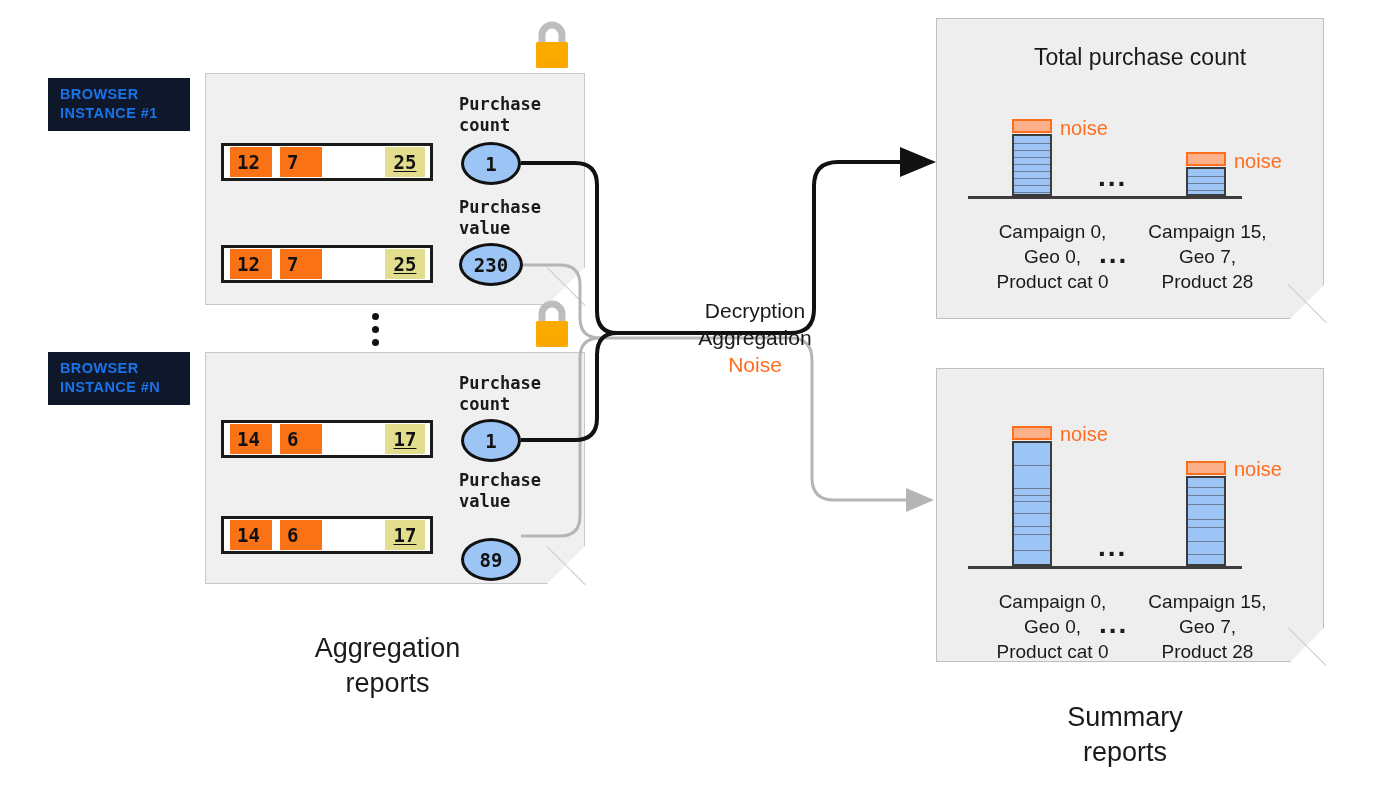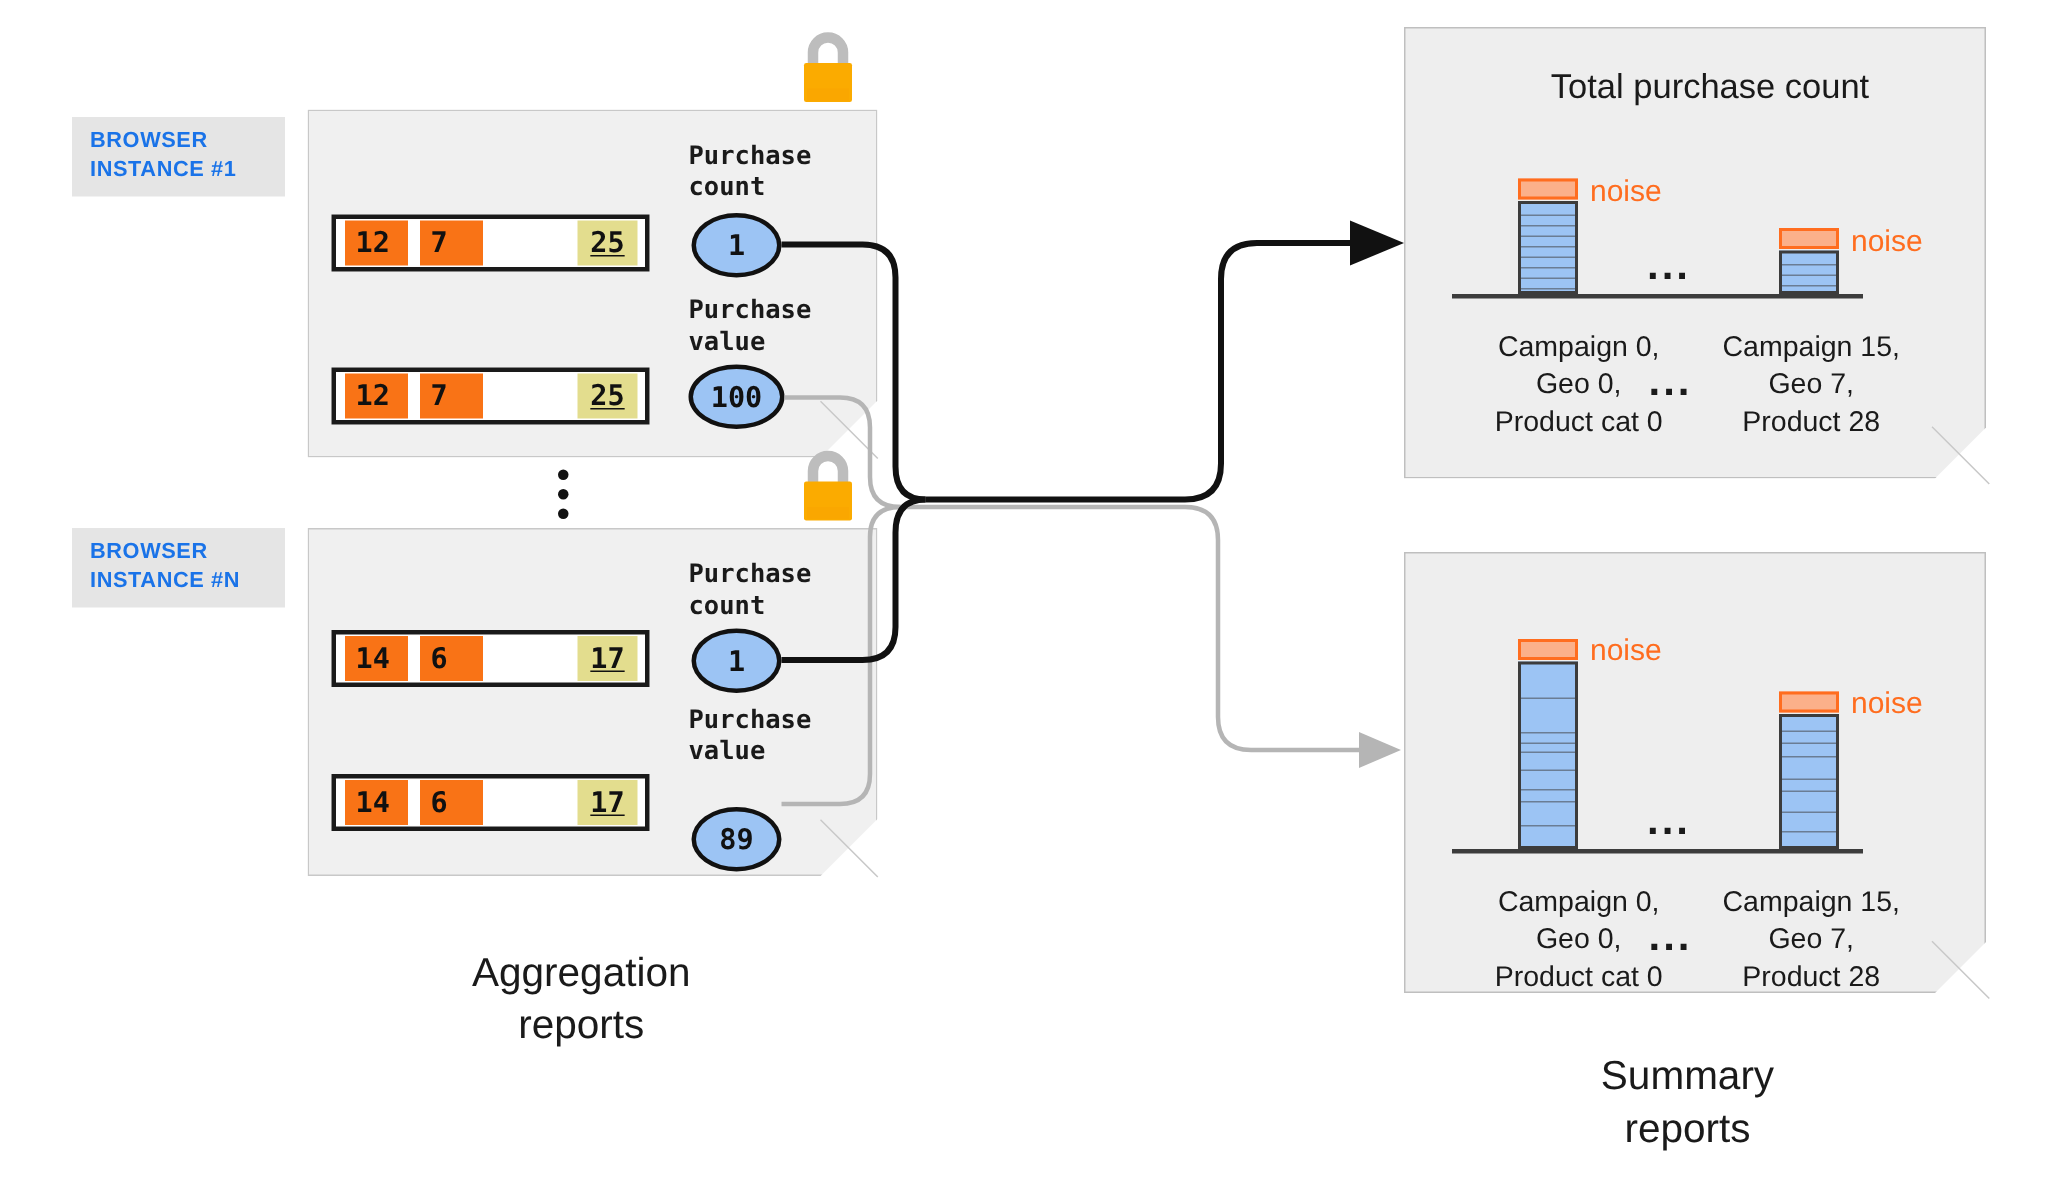--- a/index.html
+++ b/index.html
@@ -15,21 +15,21 @@
     position: relative;
     width: 1374px;
     height: 798px;
     background: #ffffff;
     overflow: hidden;
   }
   .abs { position: absolute; }
 
   
   .browser-badge {
-    background: #e5e5e5;
+    background: #0f172a;
     color: #1a73e8;
     font-weight: bold;
     font-size: 14.5px;
     line-height: 19px;
     letter-spacing: .4px;
     padding: 7px 10px 8px 12px;
     white-space: pre-line;
     font-family: "Liberation Sans", sans-serif;
   }
 
@@ -221,21 +221,21 @@
 count</div>
   <div class="bubble" style="left:461px; top:142px; width:60px; height:43px;">1</div>
 
   <div class="report-row" style="left:221px; top:245px; width:212px; height:38px;">
     <span class="cell green" style="margin-left:6px; width:42px;"><span>12</span></span>
     <span class="cell green" style="margin-left:8px; width:42px;"><span>7</span></span>
     <span class="cell khaki" style="margin-left:63px; width:40px; text-align:center;"><span>25</span></span>
   </div>
   <div class="abs metric-label" style="left:459px; top:197px; width:100px;">Purchase
 value</div>
-  <div class="bubble" style="left:459px; top:243px; width:64px; height:43px;">100</div>
+  <div class="bubble" style="left:459px; top:243px; width:64px; height:43px;">230</div>
 
   <div class="lock" style="left:529px; top:18px;">
     <svg width="46" height="60" viewBox="0 0 46 60">
       <path d="M13 26 L13 17 A10 10 0 0 1 33 17 L33 26" fill="none" stroke="#bdbdbd" stroke-width="7"></path>
       <rect x="7" y="24" width="32" height="26" rx="1.5" fill="#fbab00"></rect>
       <rect x="9" y="41" width="28" height="8" fill="#f8a200" opacity=".45"></rect>
     </svg>
   </div>
 
   <div class="vdots" style="left:372px; top:313px;">
@@ -281,20 +281,25 @@
     <path d="M600 338 L790 338 Q812 338 812 360 L812 478 Q812 500 834 500 L906 500" fill="none" stroke="#b5b5b5" stroke-width="3"></path>
     <polygon points="906,488 934,500 906,512" fill="#b5b5b5"></polygon>
 
     <path d="M521 163 L575 163 Q597 163 597 185 L597 311 Q597 333 617 333" fill="none" stroke="#111" stroke-width="4"></path>
     <path d="M521 440 L575 440 Q597 440 597 418 L597 355 Q597 333 617 333" fill="none" stroke="#111" stroke-width="4"></path>
 
     <path d="M617 333 L790 333 Q814 333 814 309 L814 186 Q814 162 838 162 L902 162" fill="none" stroke="#111" stroke-width="4"></path>
     <polygon points="900,147 936,162 900,177" fill="#111"></polygon>
   </svg>
 
+  <div class="process-text" style="left:655px; top:297px; width:200px;">
+    <div>Decryption</div>
+    <div>Aggregation</div>
+    <div class="noise">Noise</div>
+  </div>
 
   <div class="abs summary-card" style="left:936px; top:18px; width:388px; height:301px;"></div>
   <div class="card-fold" style="left:1288px; top:284px;"></div>
 
   <div class="summary-title" style="left:936px; top:44px; width:408px;">Total purchase count</div>
 
   <div class="axis-line" style="left:968px; top:196px; width:274px;"></div>
 
   <div class="bar-wrap">
     <div class="bar-noise" style="left:1012px; top:119px; width:40px; height:14px;"></div>

